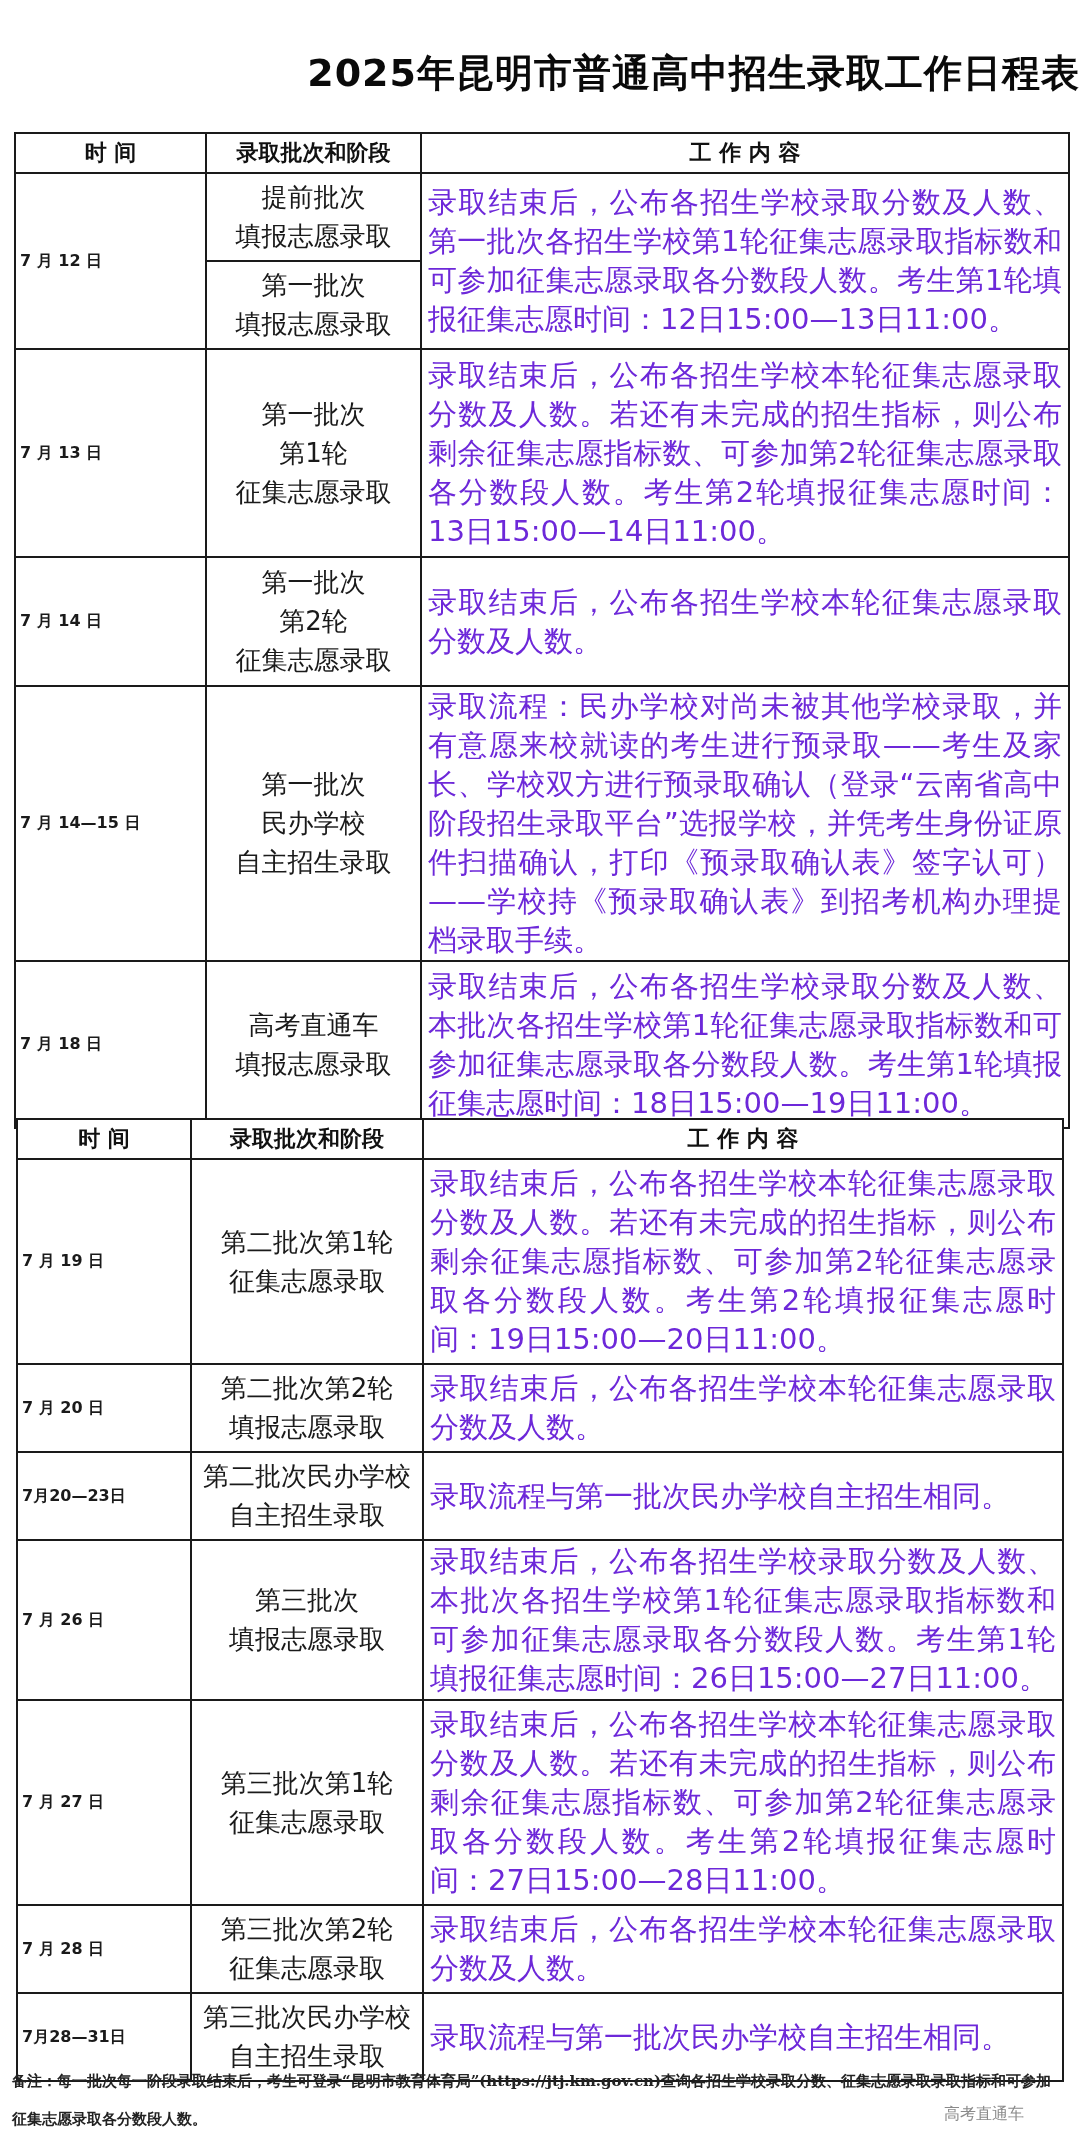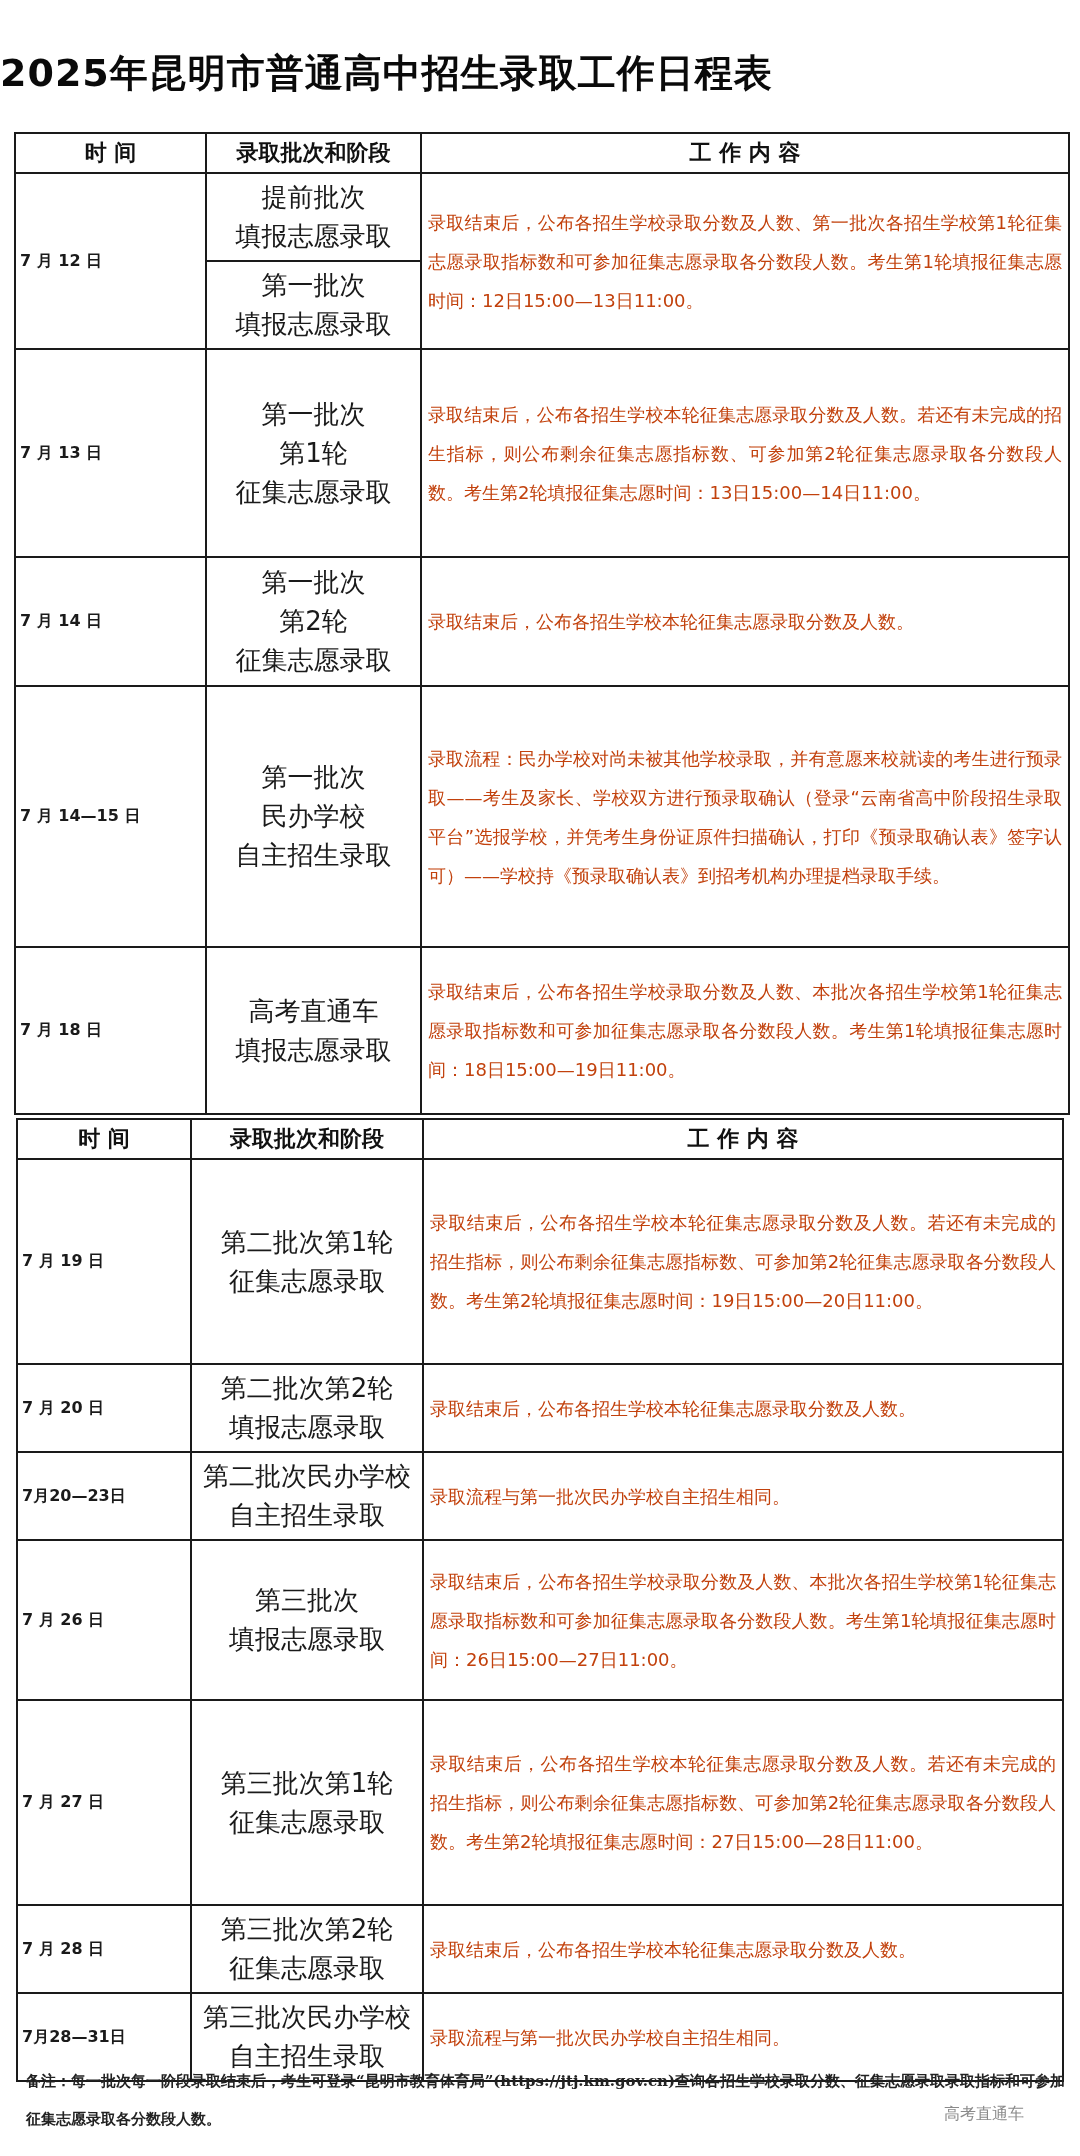--- a/index.html
+++ b/index.html
@@ -1,28 +1,28 @@
 <!DOCTYPE html>
 <html><head>
 <meta charset="utf-8">
 <style>
   html, body { margin:0; padding:0; background:#ffffff; }
   body { width:1080px; height:2156px; position:relative; overflow:hidden;
          font-family:"DejaVu Sans", "Liberation Sans", sans-serif; color:#111; }
-  .title { position:absolute; left:0; top:48px; width:1080px; text-align:left;
+  .title { position:absolute; left:0; top:48px; width:1080px; text-align:right;
            font-size:38px; font-weight:bold; letter-spacing:1px; color:#0a0a0a; }
   table.sched { position:absolute; border-collapse:collapse; table-layout:fixed; background:#fff; }
   table.sched td, table.sched th { border:2px solid #1a1a1a; padding:4px; vertical-align:middle; }
   table.sched th { font-weight:bold; font-size:22px; text-align:center; }
   .c-date { font-size:16px; font-weight:bold; color:#1a1a1a; }
   .c-stage { text-align:center; font-size:26px; line-height:39px; color:#1a1a1a; white-space:pre-line; }
-  .c-content { font-size:18px; line-height:39px; padding:0 6px !important; text-align:justify; color:#c2410c; }
+  .c-content { font-size:29px; line-height:39px; padding:0 6px !important; text-align:justify; color:#6d28d9; }
   #t1 { left:14px; top:132px; width:1054px; }
   #t2 { left:16px; top:1118px; width:1046px; }
-  .note { position:absolute; left:26px; top:2062px; width:1050px; font-size:15px; line-height:38px;
+  .note { position:absolute; left:12px; top:2062px; width:1050px; font-size:15px; line-height:38px;
           font-family:"DejaVu Serif", "Liberation Serif", serif; font-weight:bold; color:#222; }
   .watermark { position:absolute; left:944px; top:2104px; font-size:16px; color:#8a8a8a; }
 </style>
 </head>
 <body>
 
 <div class="title">2025年昆明市普通高中招生录取工作日程表</div>
 
 <table class="sched" id="t1">
   <colgroup>

